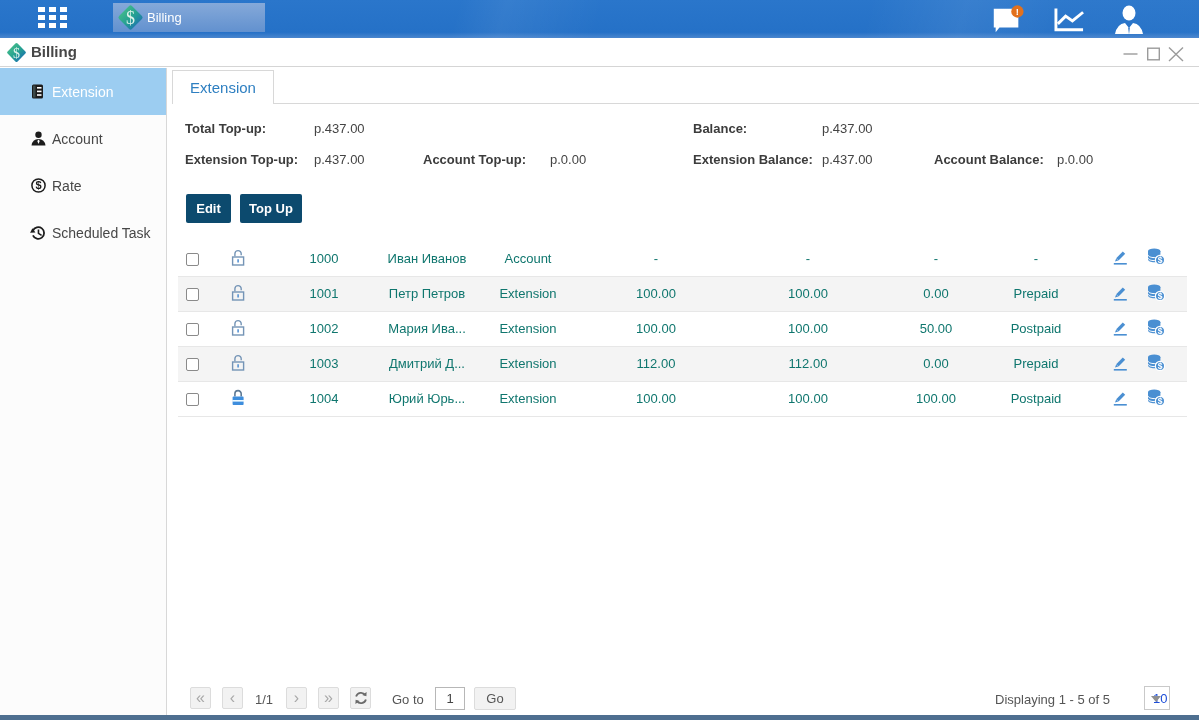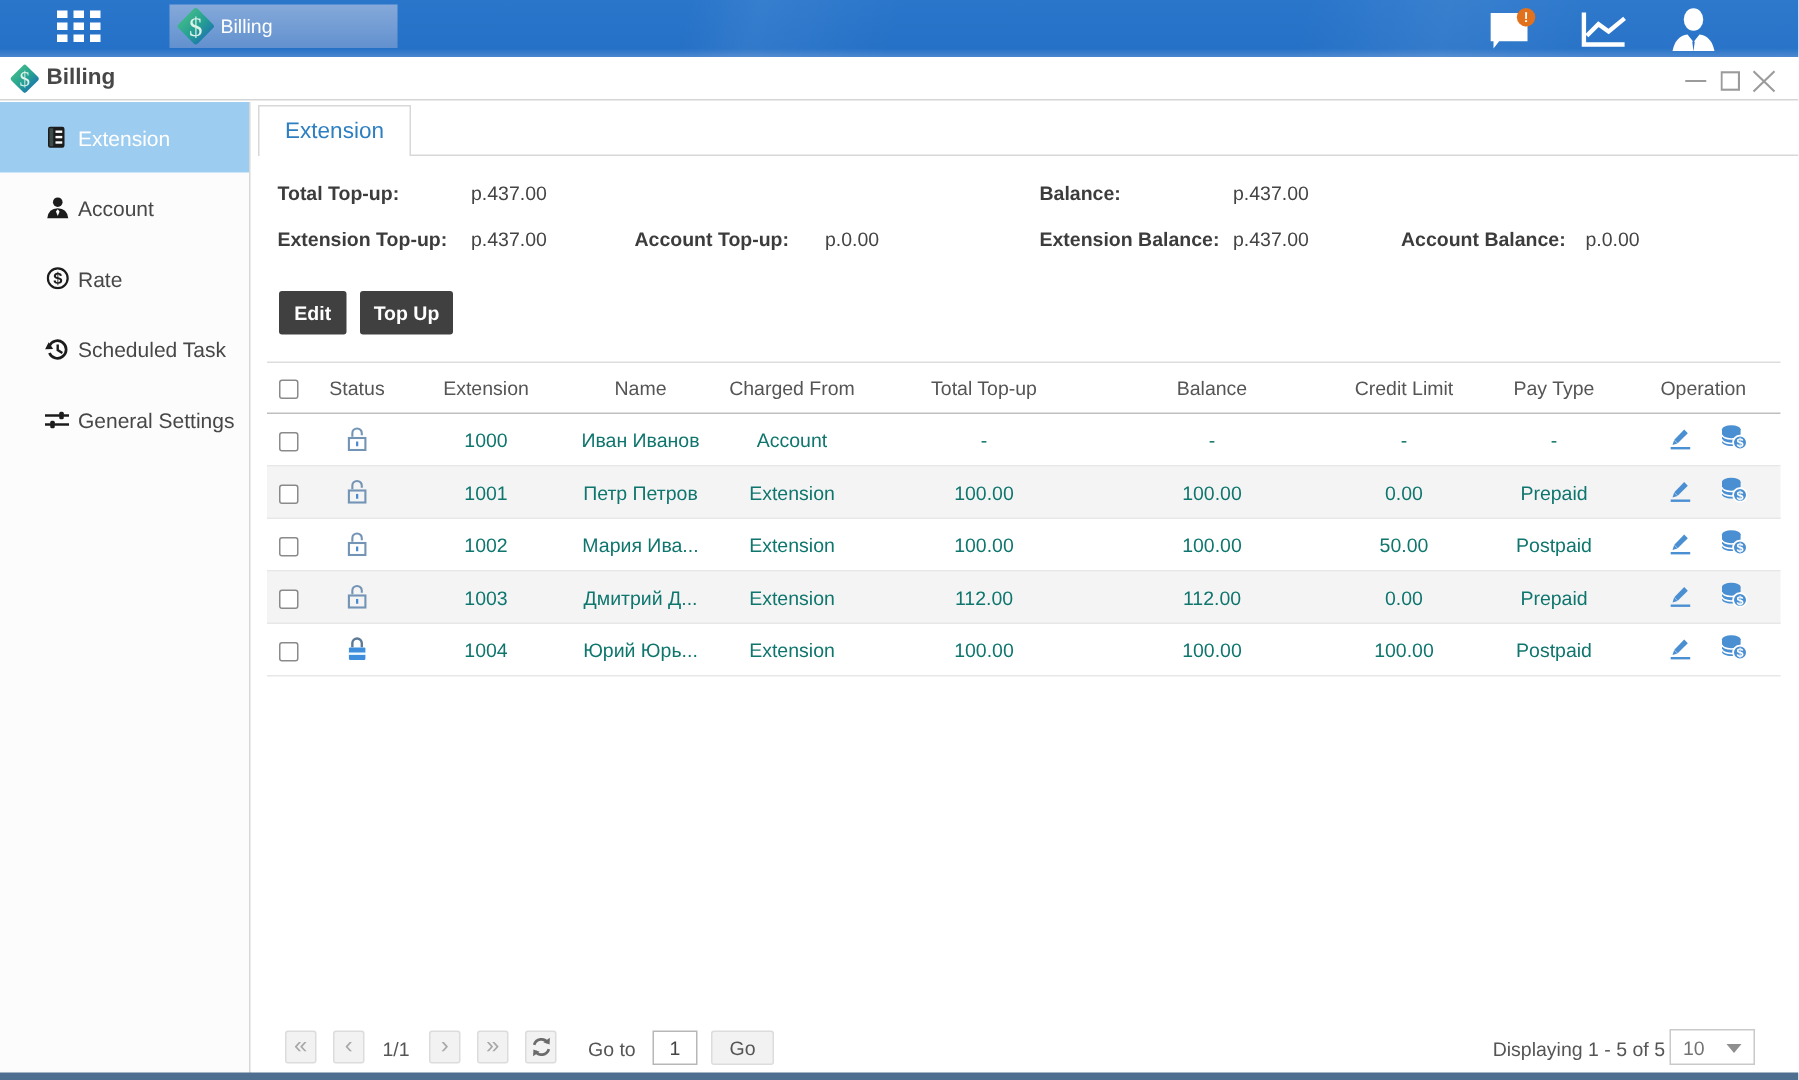--- a/index.html
+++ b/index.html
@@ -38,43 +38,43 @@
 .tabbar { position:absolute; left:0; top:0; width:1031px; height:36px; }
 .tabbar .rest { position:absolute; left:106px; right:0; bottom:0; height:1px; background:#d8d8d8; }
 .tab { position:absolute; left:4px; top:2px; width:102px; height:34px; background:#fff;
   border:1px solid #d8d8d8; border-bottom:none; color:#2e7fc1; font-size:15px;
   display:flex; align-items:center; justify-content:center; }
 
 .stats { position:absolute; left:0; top:36px; width:1031px; }
 .stat { position:absolute; font-size:13px; color:#444; white-space:nowrap; }
 .stat b { color:#3c3c3c; }
 
-.btn { position:absolute; background:#404040; color:#fff; font-size:13px; font-weight:bold; border-radius:2px;
+.btn { position:absolute; background:#0c4a6e; color:#fff; font-size:13px; font-weight:bold; border-radius:2px;
   display:flex; align-items:center; justify-content:center; }
 
 
 .tbl { position:absolute; left:10px; top:173px; width:1009px; border-collapse:collapse; table-layout:fixed; }
 .tbl th { height:34px; font-weight:normal; font-size:13px; color:#555;
   border-top:1px solid #ddd; border-bottom:1px solid #bfbfbf; text-align:center; }
 .tbl td { height:35px; font-size:13px; color:#0f766e; text-align:center; border-bottom:1px solid #e7e7e7; }
 .tbl tr.alt td { background:#f4f4f4; }
 .cb { width:13px; height:13px; border:1px solid #8a8a8a; border-radius:2px; background:#fff; display:inline-block; vertical-align:middle; }
 
 
 .pager { position:absolute; left:0; top:600px; width:1031px; height:47px; font-size:13px; color:#555; }
 .pbtn { position:absolute; top:19px; width:21px; height:22px; background:#f2f2f2; border:1px solid #dcdcdc;
   border-radius:2px; color:#a8a8a8; display:flex; align-items:center; justify-content:center; font-size:16px; }
 .ptext { position:absolute; top:24px; }
 .goin { position:absolute; top:19px; width:30px; height:23px; border:1px solid #b7b7b7; font-size:13px; color:#444;
   display:flex; align-items:center; justify-content:center; background:#fff; }
 .gobtn { position:absolute; top:19px; width:42px; height:23px; background:#f2f2f2; border:1px solid #dcdcdc;
   border-radius:2px; color:#555; display:flex; align-items:center; justify-content:center; }
 .disp { position:absolute; right:89px; top:24px; }
-.psel { position:absolute; right:29px; top:18px; width:57px; height:24px; border:1px solid #c9c9c9;
-  display:flex; align-items:center; padding-left:8px; color:#737373; }
+.psel { position:absolute; right:29px; top:18px; width:26px; height:24px; border:1px solid #c9c9c9;
+  display:flex; align-items:center; padding-left:8px; color:#1d4ed8; }
 .psel .tri { position:absolute; right:8px; top:9px; width:0; height:0;
   border-left:5px solid transparent; border-right:5px solid transparent; border-top:6px solid #8f8f8f; }
 
 .botbar { position:absolute; left:0; top:715px; width:1199px; height:5px; background:#4e6f90; }
 </style>
 </head>
 <body>
 
 <div class="topbar">
   <div class="gridicon">
@@ -173,27 +173,20 @@
           <text x="7.5" y="11.4" font-size="11" font-weight="bold" fill="#1c1c1c" text-anchor="middle" font-family="Liberation Sans">$</text>
         </svg>
   </span>Rate</div>
   <div class="sitem"><span class="sic">
     <svg width="17" height="16" viewBox="0 0 17 16">
           <path d="M3.1 10.5 A6.2 6.2 0 1 0 3.1 5.5" fill="none" stroke="#1c1c1c" stroke-width="1.9"></path>
           <path d="M0.1 7.8 L5.8 7.6 L2.6 2.9 Z" fill="#1c1c1c"></path>
           <path d="M9 4.4 v4 l3.3 2.1" fill="none" stroke="#1c1c1c" stroke-width="1.7"></path>
         </svg>
   </span>Scheduled Task</div>
-  <div class="sitem"><span class="sic">
-    <svg width="16" height="14" viewBox="0 0 16 14">
-          <path d="M0 4 h16 M0 10 h16" stroke="#1c1c1c" stroke-width="1.8"></path>
-          <rect x="9.5" y="1.5" width="3" height="5" rx="1" fill="#1c1c1c"></rect>
-          <rect x="3.5" y="7.5" width="3" height="5" rx="1" fill="#1c1c1c"></rect>
-        </svg>
-  </span>General Settings</div>
 </div>
 
 <div class="content">
   <div class="tabbar">
       <div class="rest"></div>
       <div class="tab">Extension</div>
     </div>
 
   <div class="stats">
     <div class="stat" style="left:17px; top:17px"><b>Total Top-up:</b></div>
@@ -221,32 +214,20 @@
         <col style="width:108px">
         <col style="width:98px">
       <col style="width:104px">
         <col style="width:152px">
         <col style="width:152px">
         <col style="width:104px">
       <col style="width:96px">
         <col style="width:103px">
     </colgroup>
     <tbody>
-        <tr>
-      <th><span class="cb"></span></th>
-          <th>Status</th>
-          <th>Extension</th>
-          <th>Name</th>
-          <th>Charged From</th>
-      <th>Total Top-up</th>
-          <th>Balance</th>
-          <th>Credit Limit</th>
-          <th>Pay Type</th>
-          <th>Operation</th>
-    </tr>
     <tr>
       <td><span class="cb"></span></td>
       <td><svg width="16" height="18" viewBox="0 0 16 18">
               <rect x="2.6" y="9" width="11" height="8" fill="none" stroke="#7494b6" stroke-width="1.4"></rect>
               <path d="M4.9 8.2 v-2.4 a3.15 3.15 0 0 1 6.3 0 v1.4" fill="none" stroke="#7494b6" stroke-width="1.4"></path>
               <path d="M8.1 11.3 v3.2" stroke="#4a8bd0" stroke-width="1.5"></path>
             </svg></td>
       <td>1000</td>
           <td>Иван Иванов</td>
           <td>Account</td>

